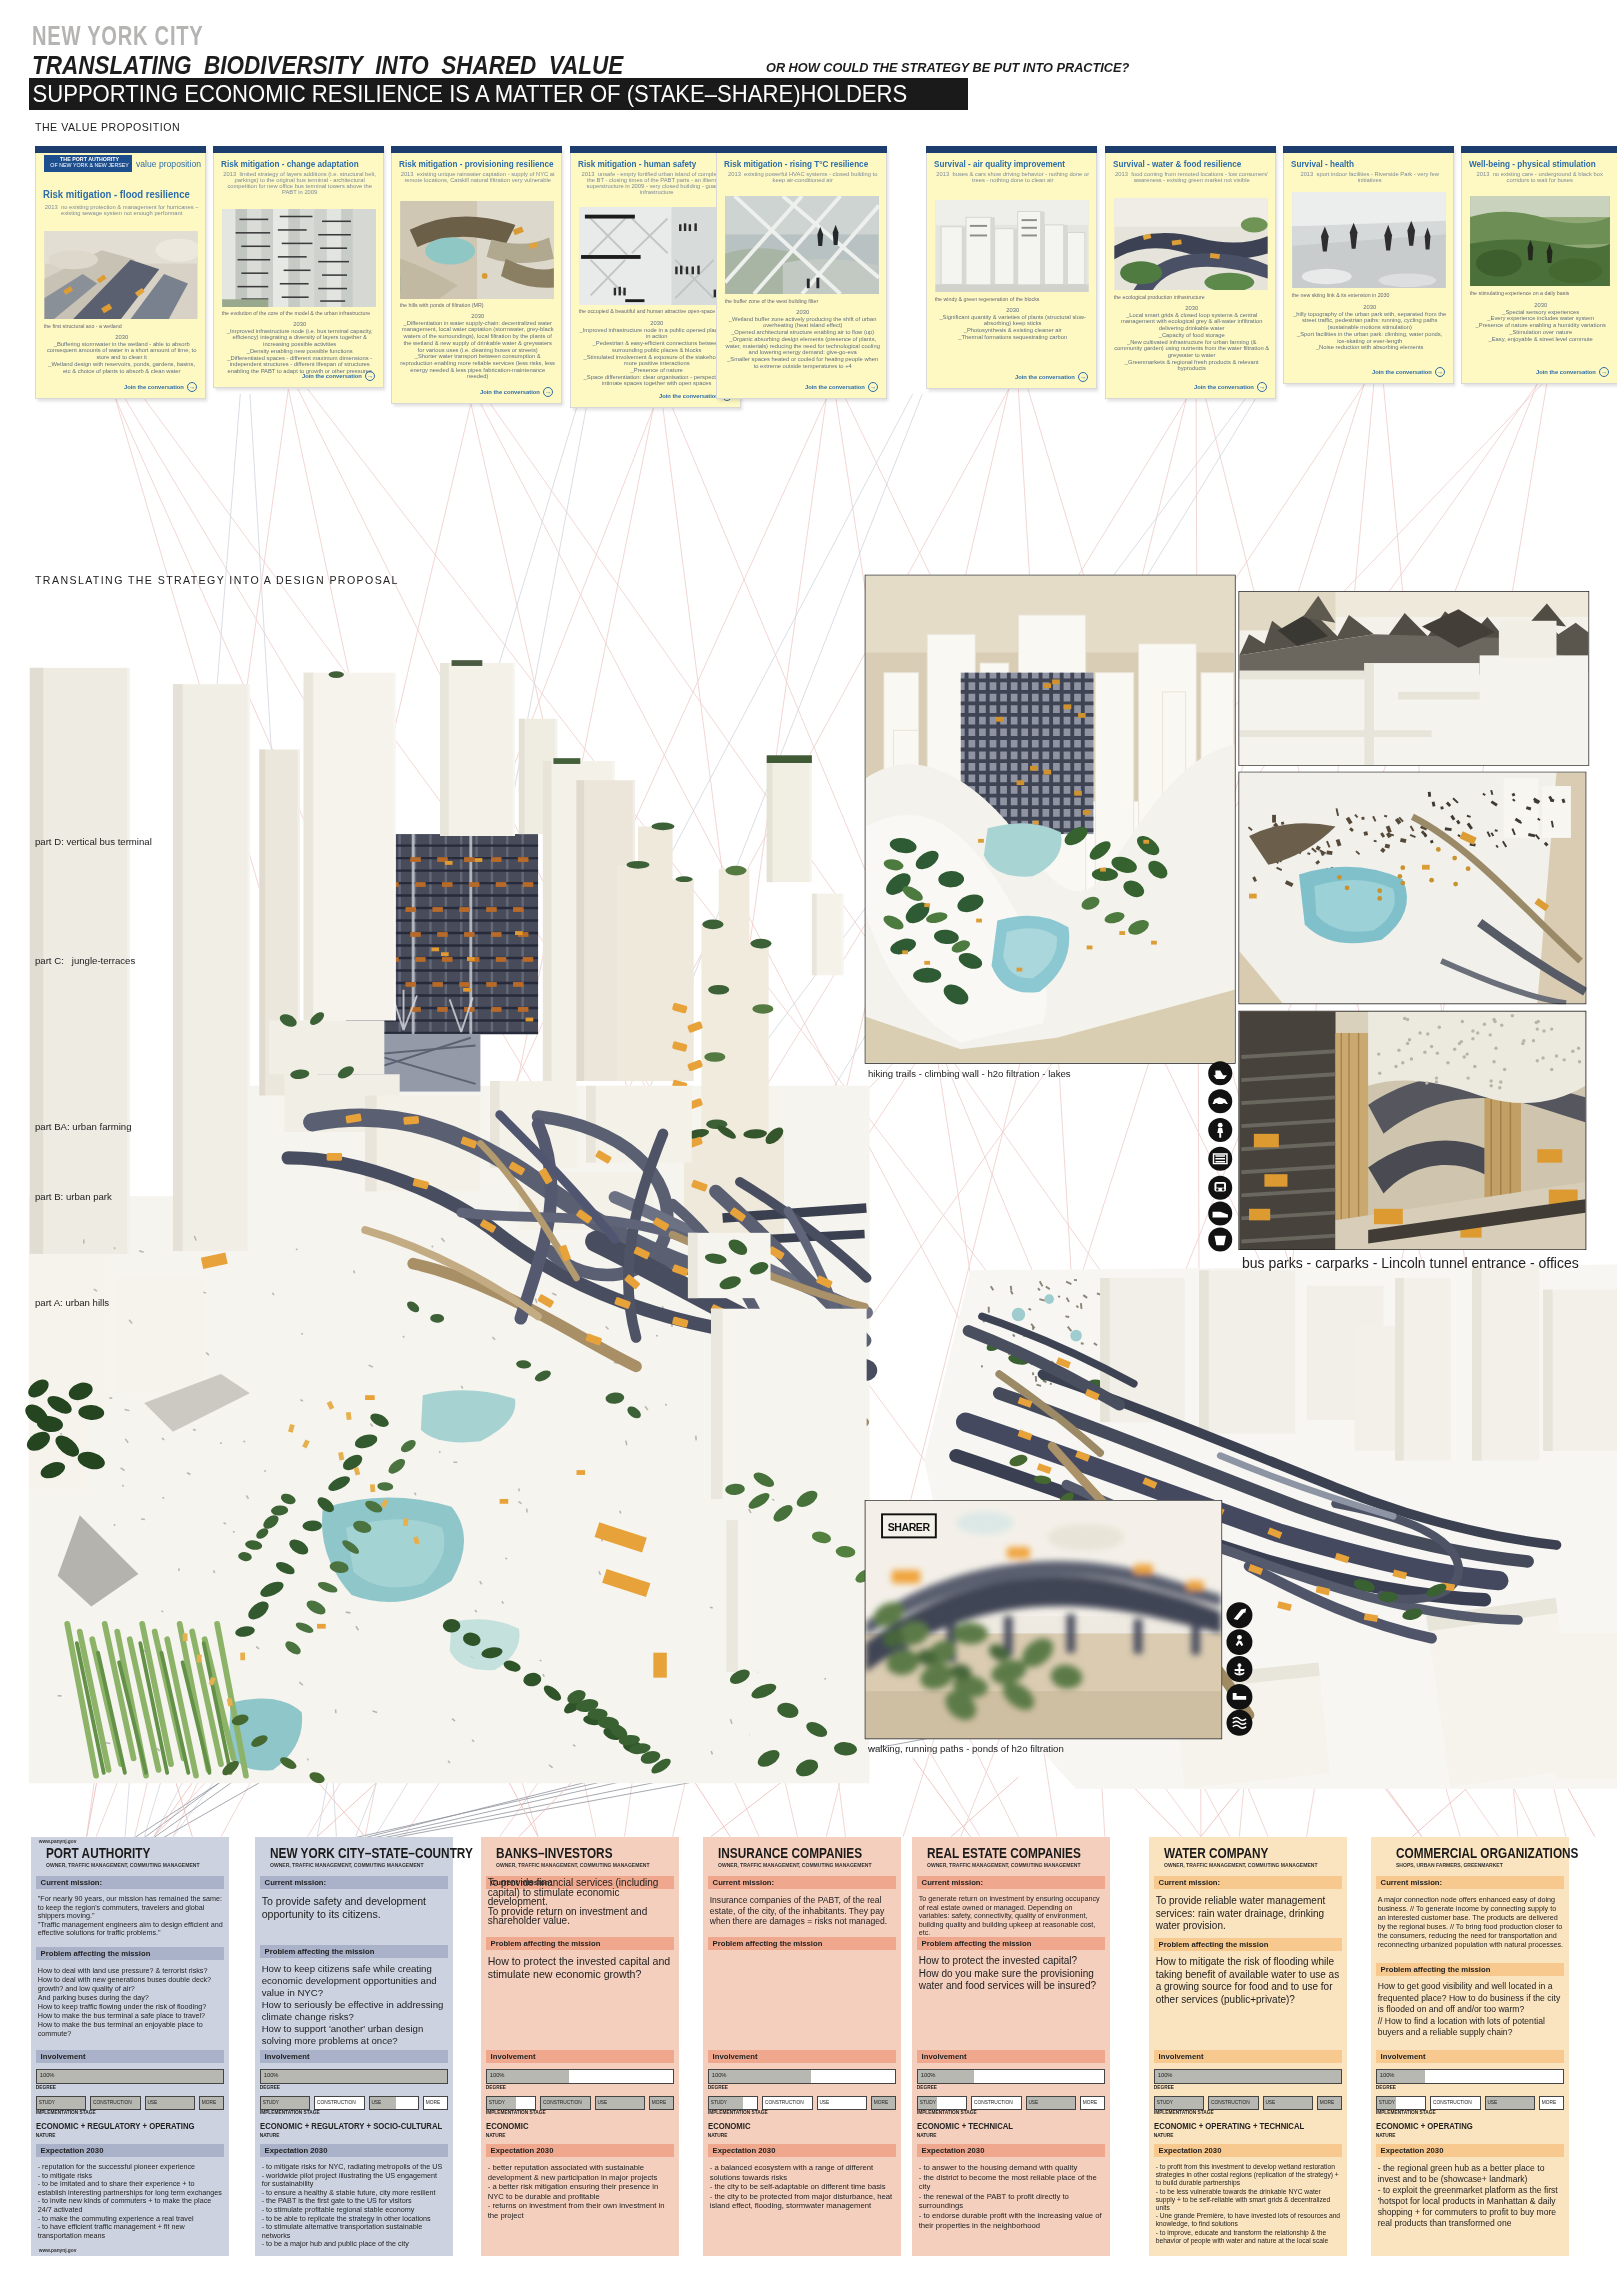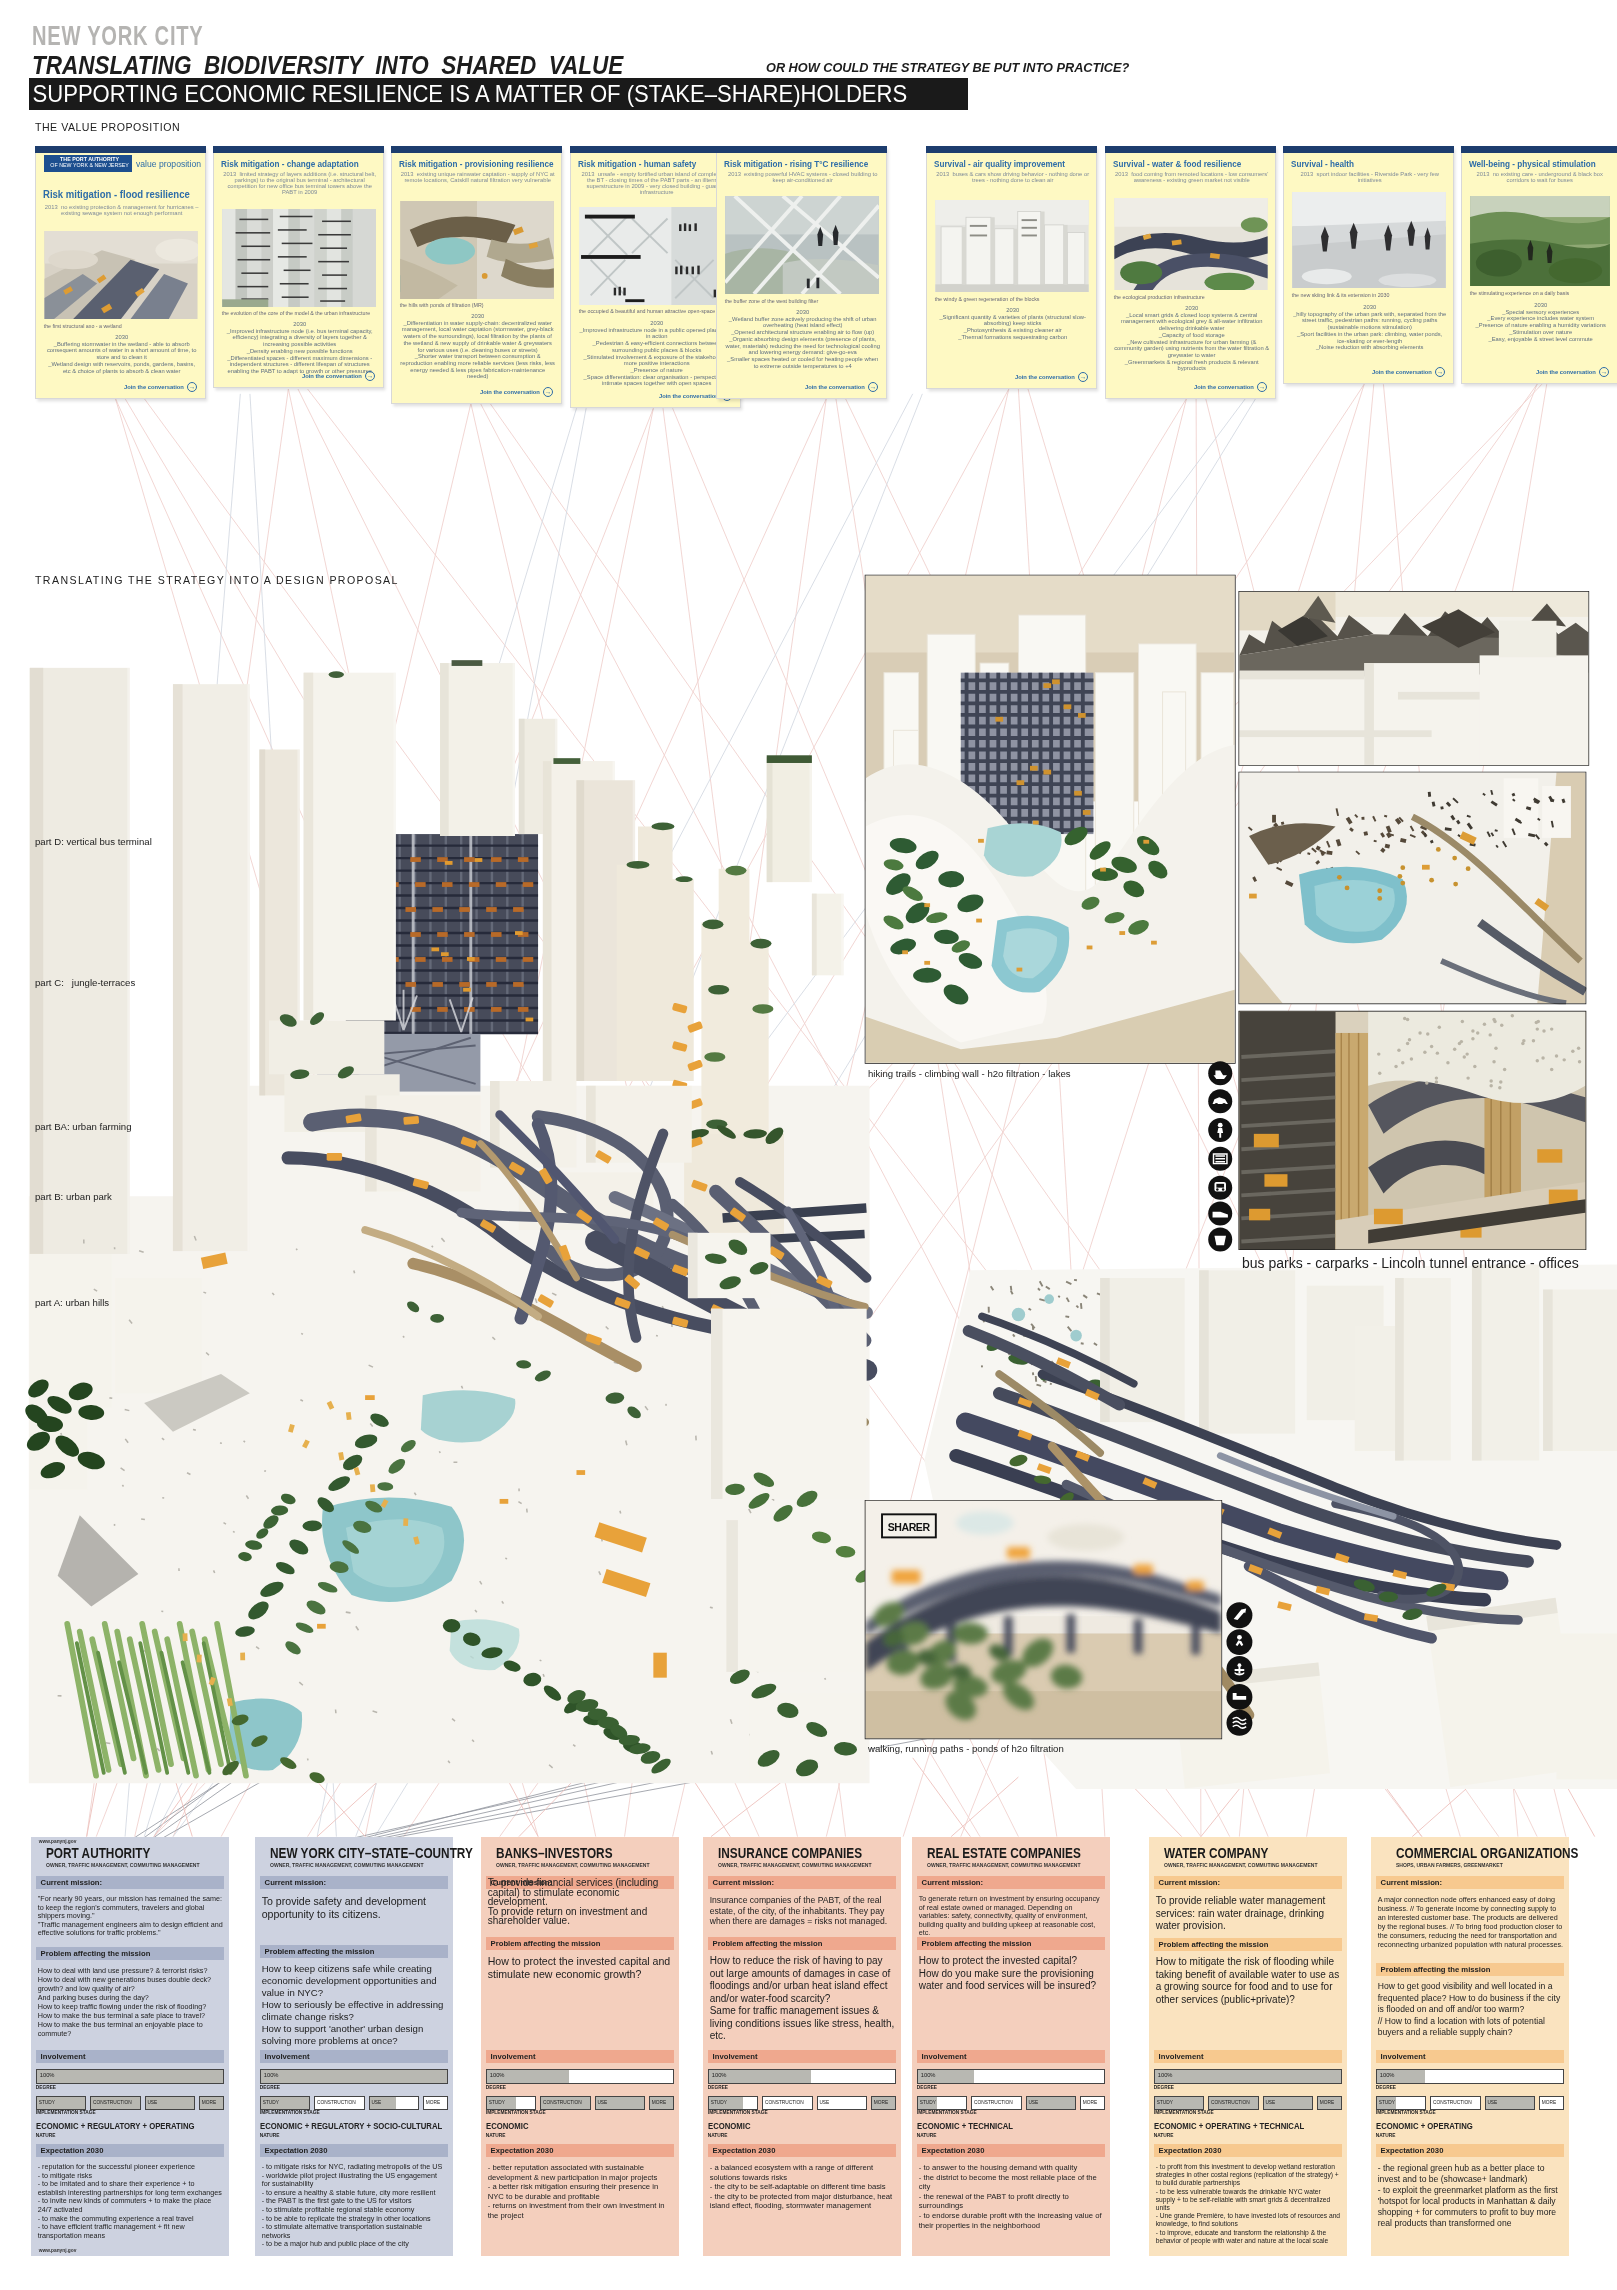--- a/index.html
+++ b/index.html
@@ -1697,21 +1697,21 @@
       </g>
       <g transform="translate(1290,1793)">
         <path d="M-7,-4 Q-3,-7 0,-4 Q3,-1 7,-4 M-7,0 Q-3,-3 0,0 Q3,3 7,0 M-7,4 Q-3,1 0,4 Q3,7 7,4" stroke="#fff" stroke-width="1.6" fill="none"></path>
       </g>
 </svg>
 
 <div class="abs" style="left:35px;top:574px;font-size:10.6px;letter-spacing:1.4px;color:#222;">TRANSLATING THE STRATEGY INTO A DESIGN PROPOSAL</div>
 
 <div class="abs" style="left:35px;top:836px;font-size:9.6px;color:#222;">part D: vertical bus terminal</div>
 
-<div class="abs" style="left:35px;top:977px;font-size:9.6px;color:#222;">part C:&nbsp;&nbsp; jungle-terraces</div>
+<div class="abs" style="left:35px;top:955px;font-size:9.6px;color:#222;">part C:&nbsp;&nbsp; jungle-terraces</div>
 
 <div class="abs" style="left:35px;top:1121px;font-size:9.6px;color:#222;">part BA: urban farming</div>
 
 <div class="abs" style="left:35px;top:1191px;font-size:9.6px;color:#222;">part B: urban park</div>
 
 <div class="abs" style="left:35px;top:1297px;font-size:9.6px;color:#222;">part A: urban hills</div>
 
 <div class="abs" style="left:868px;top:1068px;font-size:9.6px;color:#222;">hiking trails - climbing wall - h2o filtration - lakes</div>
 
 <div class="abs" style="left:1242px;top:1255px;font-size:14px;color:#222;">bus parks - carparks - Lincoln tunnel entrance - offices</div>
@@ -1833,21 +1833,20 @@
   <div class="band" style="top:307px;">Expectation 2030</div>
   <div class="txt" style="top:326px;font-size:7.7px;line-height:9.6px;">- better reputation associated with sustainable development &amp; new participation in major projects<br>- a better risk mitigation ensuring their presence in NYC to be durable and profitable<br>- returns on investment from their own investment in the project</div>
 </div>
 
 <div class="panel p-sal" style="left:703px;">
   <div class="ttl" style="left:15.4px;top:7.7px;">INSURANCE COMPANIES</div>
   <div class="sub" style="left:15.4px;top:25px;">OWNER, TRAFFIC MANAGEMENT, COMMUTING MANAGEMENT</div>
   <div class="band" style="top:39px;">Current mission:</div>
   <div class="txt" style="top:58px;font-size:8.6px;line-height:10.6px;">Insurance companies of the PABT, of the real estate, of the city, of the inhabitants. They pay when there are damages = risks not managed.</div>
   <div class="band" style="top:100px;">Problem affecting the mission</div>
-  <div class="txt" style="top:118px;font-size:10px;line-height:12.5px;">How to reduce the risk of having to pay out large amounts of damages in case of floodings and/or urban heat island effect and/or water-food scarcity?<br>Same for traffic management issues &amp; living conditions issues like stress, health, etc.</div>
   <div class="band" style="top:213px;">Involvement</div>
   <div class="inv-bar" style="top:232px;">
           <div class="inv-fill" style="width:55%;"></div>
           <span class="inv-lab">100%</span>
         </div>
   <div class="deg" style="top:248px;">DEGREE</div>
   <div class="stagerow" style="top:259px;">
     <div class="stage" style="flex:1;">
             <div class="f" style="width:70%;"></div>
             <span>STUDY</span>

